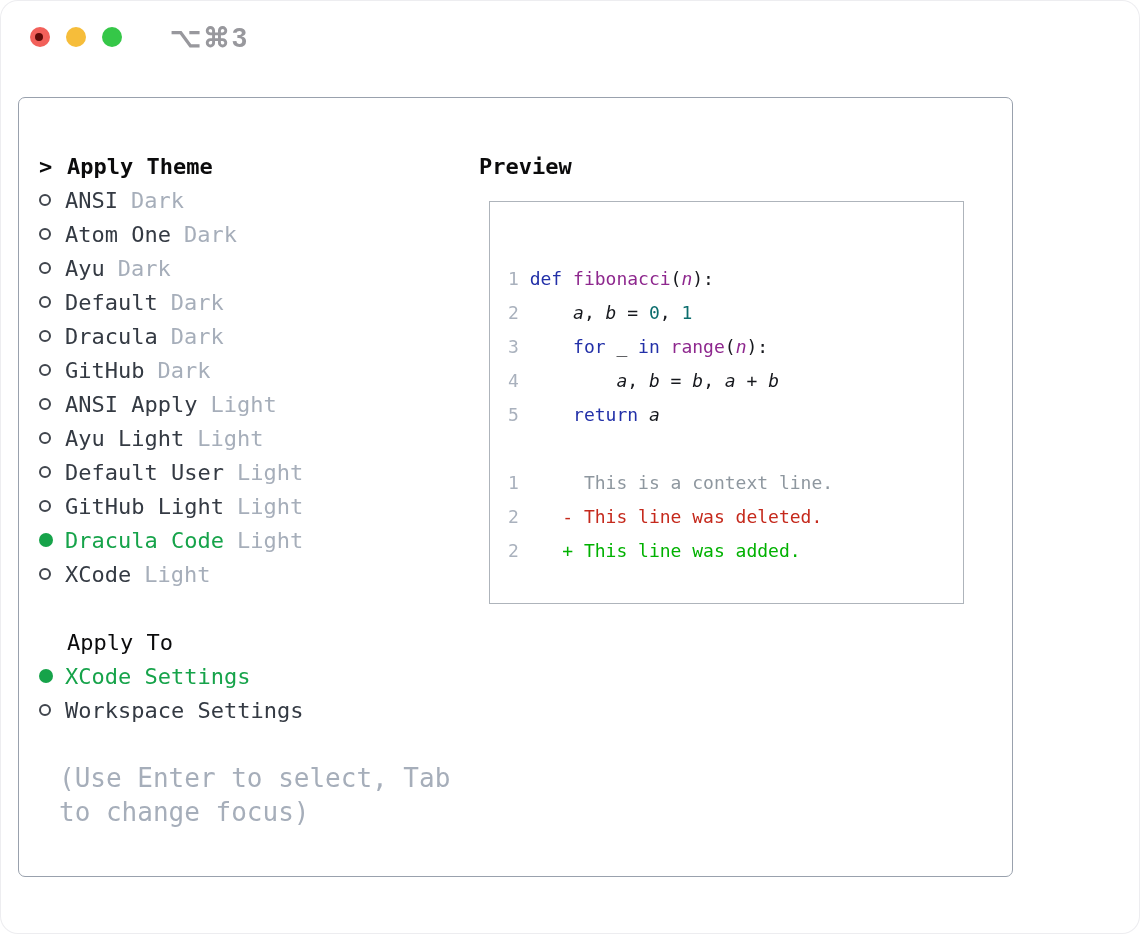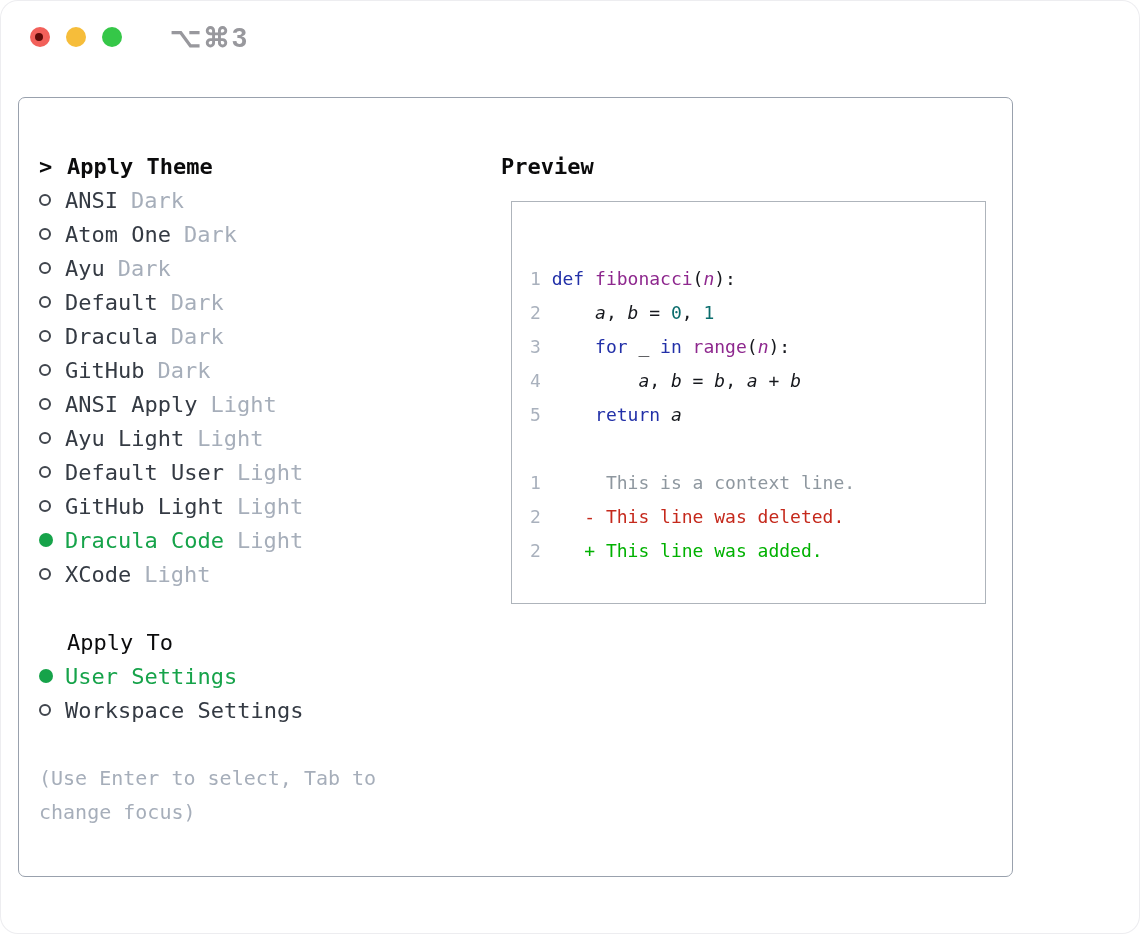--- a/index.html
+++ b/index.html
@@ -28,37 +28,37 @@
     position: absolute; left: 170px; top: 22px;
     font-family: "Liberation Sans", sans-serif;
     font-size: 27px; font-weight: bold; color: #98989d; letter-spacing: 2px;
   }
   
   .panel {
     position: absolute; left: 18px; top: 97px; width: 995px; height: 780px;
     border: 1.5px solid #99a1ad; border-radius: 7px; background: #ffffff;
   }
   .col-left  { position: absolute; left: 20px; top: 51px; width: 440px; }
-  .col-right { position: absolute; left: 482px; top: 51px; width: 505px; }
+  .col-right { position: absolute; left: 460px; top: 51px; width: 505px; }
   .row { height: 34px; display: flex; align-items: center; font-size: 22px; }
   .section-header { color: #0b0b0c; font-weight: bold; }
   .caret { font-weight: bold; color: #0b0b0c; width: 13px; margin-right: 15px; }
   .spacer { height: 34px; }
   .bullet {
     width: 12px; height: 12px; border-radius: 50%;
     border: 2px solid #40454d; margin-right: 14px; flex: 0 0 auto;
   }
   .selected .bullet { border: none; width: 14px; height: 14px; background: #16a34a; margin-right: 12px; }
   .t-name { color: #343a43; white-space: pre; }
   .selected .t-name { color: #16a34a; }
   .t-tag { color: #a6aeba; margin-left: 13px; white-space: pre; }
   .indent { margin-left: 28px; }
   .hint {
     margin-top: 34px; width: 420px;
-    color: #a6aeba; font-size: 20px; line-height: 34px;
+    color: #a6aeba; font-size: 26px; line-height: 34px; margin-left: 20px;
   }
   
   .preview-label { margin-bottom: 0; }
   .preview-box {
     margin-left: 10px; margin-top: 18px; width: 475px; height: 403px;
     border: 1.5px solid #aeb4bb; background: #ffffff;
   }
   .code {
     margin: 0; padding: 60px 0 0 18px;
     font-family: "DejaVu Sans Mono", monospace;
@@ -162,21 +162,21 @@
 
       <div class="spacer"></div>
 
       <div class="row section-header" style="font-weight: normal; color:#0b0b0c;">
         <span class="indent">Apply To</span>
       </div>
 
       <div>
           <div class="row selected">
     <span class="bullet"></span>
-    <span class="t-name">User Settings</span>
+    <span class="t-name">XCode Settings</span>
   </div>
           <div class="row">
     <span class="bullet"></span>
     <span class="t-name">Workspace Settings</span>
   </div>
         </div>
 
       <div class="hint">(Use Enter to select, Tab to change focus)</div>
     </div>
 

